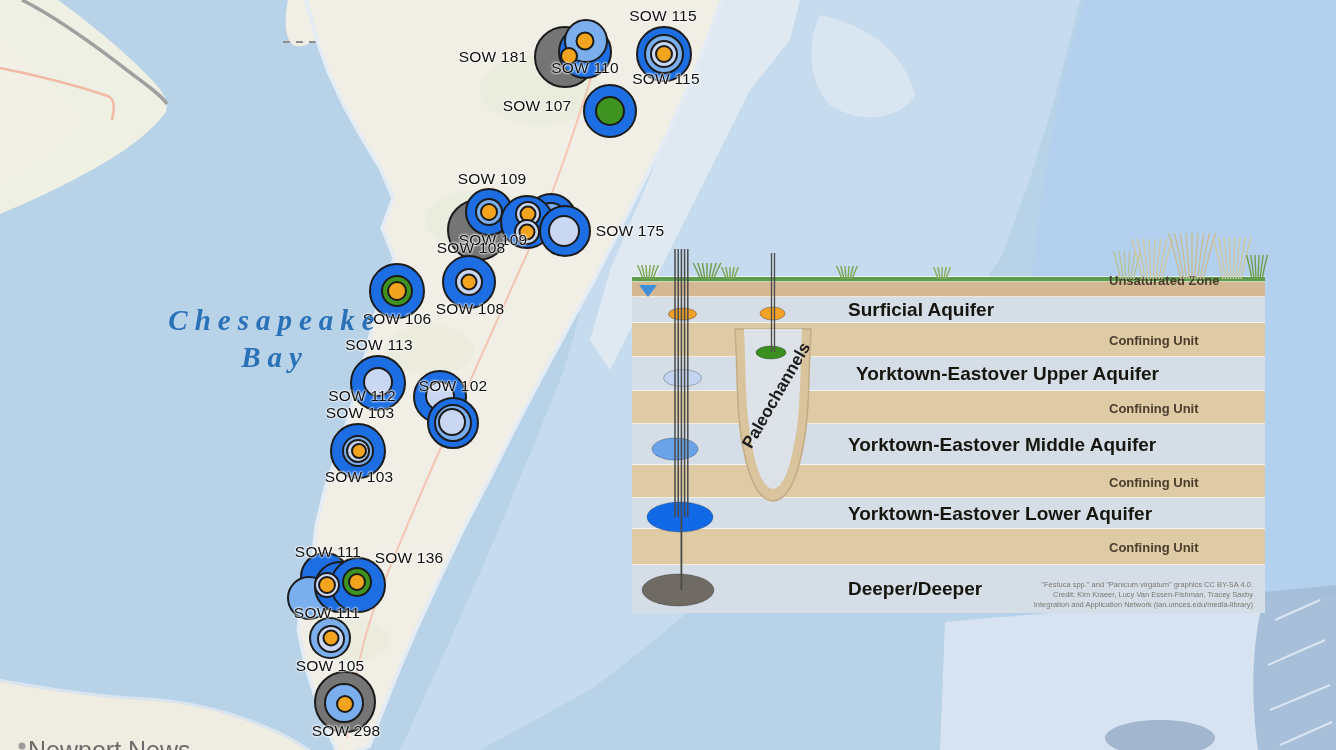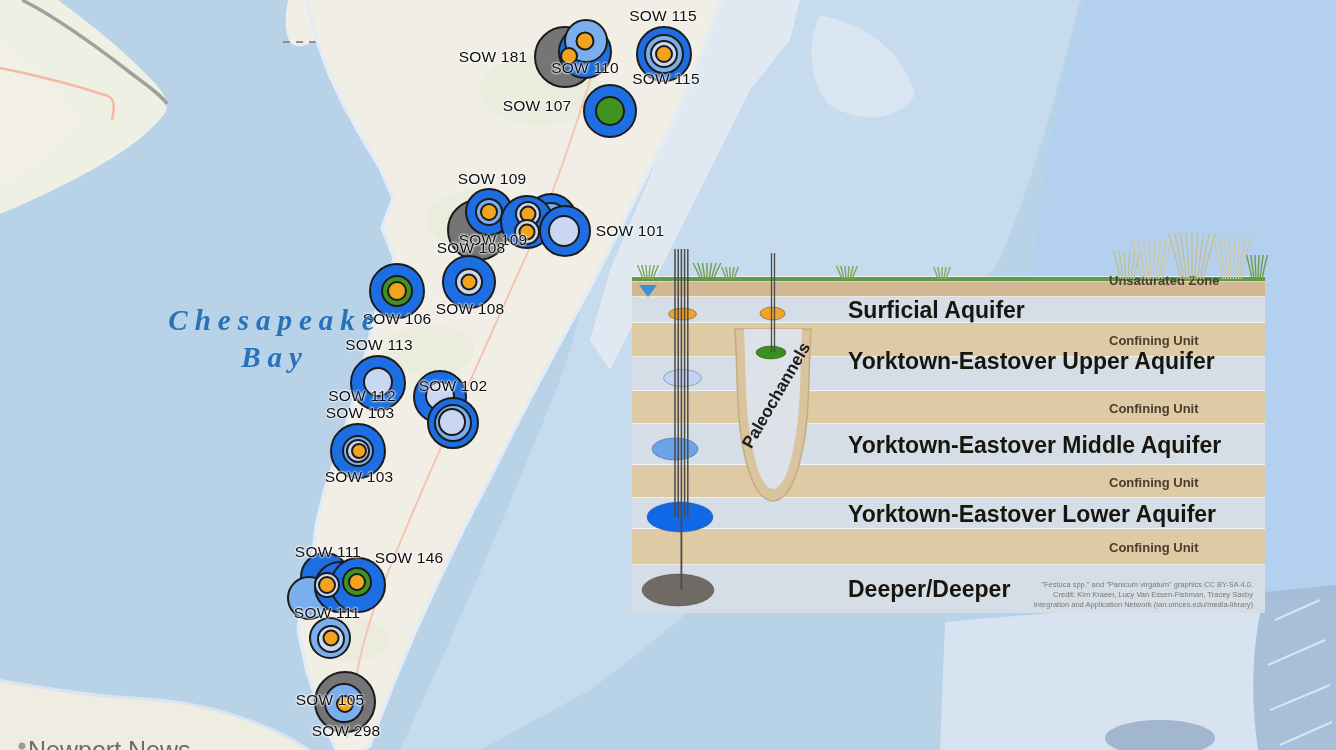--- a/index.html
+++ b/index.html
@@ -9,21 +9,21 @@
   .sow-label{position:absolute;transform:translate(-50%,-50%);white-space:nowrap;
     font-size:15.5px;color:#0d0d0d;letter-spacing:.2px;
     text-shadow:0 0 2px #fff,0 0 2px #fff,0 0 3px #fff;}
   #bay-label{position:absolute;left:155px;top:302px;width:240px;text-align:center;
     font-family:"Liberation Serif",serif;font-style:italic;font-weight:bold;
     color:#2a72b8;font-size:29px;line-height:37px;letter-spacing:7px;}
   #city-label{position:absolute;left:12px;top:736px;font-size:25px;color:#6c6c6c;margin-left:16px;}
   #diagram{position:absolute;left:632px;top:277px;width:633px;height:336px;}
   .band{position:absolute;left:0;width:100%;box-shadow:0 -1px 0 rgba(255,255,255,.65);}
   .band-label{position:absolute;transform:translateY(-50%);white-space:nowrap;}
-  .band-label.big{left:216px;font-size:23px;font-weight:bold;color:#16160f;}
+  .band-label.big{left:216px;font-size:19px;font-weight:bold;color:#16160f;}
   .band-label.small{left:477px;font-size:13px;font-weight:bold;color:#4a3d2c;}
   #diagram-svg{position:absolute;left:0;top:0;overflow:visible;}
   .credits{position:absolute;right:12px;top:303px;width:320px;text-align:right;
     font-size:7.5px;line-height:1.35;color:#7c7870;}
 </style>
 </head>
 <body>
 
 <div id="stage">
 
@@ -143,55 +143,55 @@
       </g>
     </svg>
 
   <div id="well-labels">
       <div class="sow-label" style="left: 663px; top: 16px;">SOW 115</div>
       <div class="sow-label" style="left: 493px; top: 57px;">SOW 181</div>
       <div class="sow-label" style="left: 585px; top: 68px;">SOW 110</div>
       <div class="sow-label" style="left: 666px; top: 79px;">SOW 115</div>
       <div class="sow-label" style="left: 537px; top: 106px;">SOW 107</div>
       <div class="sow-label" style="left: 492px; top: 179px;">SOW 109</div>
-      <div class="sow-label" style="left: 630px; top: 231px;">SOW 101</div>
+      <div class="sow-label" style="left: 630px; top: 231px;">SOW 175</div>
       <div class="sow-label" style="left: 493px; top: 240px;">SOW 109</div>
       <div class="sow-label" style="left: 471px; top: 248px;">SOW 108</div>
       <div class="sow-label" style="left: 470px; top: 309px;">SOW 108</div>
       <div class="sow-label" style="left: 397px; top: 319px;">SOW 106</div>
       <div class="sow-label" style="left: 379px; top: 345px;">SOW 113</div>
       <div class="sow-label" style="left: 453px; top: 386px;">SOW 102</div>
       <div class="sow-label" style="left: 362px; top: 396px;">SOW 112</div>
       <div class="sow-label" style="left: 360px; top: 413px;">SOW 103</div>
       <div class="sow-label" style="left: 359px; top: 477px;">SOW 103</div>
       <div class="sow-label" style="left: 328px; top: 552px;">SOW 111</div>
-      <div class="sow-label" style="left: 409px; top: 558px;">SOW 146</div>
+      <div class="sow-label" style="left: 409px; top: 558px;">SOW 136</div>
       <div class="sow-label" style="left: 327px; top: 613px;">SOW 111</div>
-      <div class="sow-label" style="left: 330px; top: 700px;">SOW 105</div>
+      <div class="sow-label" style="left: 330px; top: 666px;">SOW 105</div>
       <div class="sow-label" style="left: 346px; top: 731px;">SOW 298</div>
     </div>
 
   <div id="bay-label">
     <div>Chesapeake</div>
     <div>Bay</div>
   </div>
 
   <div id="city-label">Newport News</div>
 
   <div id="diagram">
     <div id="diagram-layers">
         <div class="band" style="top: 0px; height: 5px; background: rgb(94, 155, 75);"></div>
         <div class="band" style="top: 5px; height: 15px; background: rgb(211, 184, 147);"></div>
         <div class="band-label small" style="top: 3px;">Unsaturated Zone</div>
         <div class="band" style="top: 20px; height: 26px; background: rgb(213, 222, 230);"></div>
         <div class="band-label big" style="top: 33px;">Surficial Aquifer</div>
         <div class="band" style="top: 46px; height: 34px; background: rgb(222, 202, 164);"></div>
         <div class="band-label small" style="top: 63px;">Confining Unit</div>
         <div class="band" style="top: 80px; height: 34px; background: rgb(213, 222, 230);"></div>
-        <div class="band-label big" style="top: 84px;">Yorktown-Eastover Upper Aquifer</div>
+        <div class="band-label big" style="top: 97px; margin-left: 8px;">Yorktown-Eastover Upper Aquifer</div>
         <div class="band" style="top: 114px; height: 33px; background: rgb(222, 202, 164);"></div>
         <div class="band-label small" style="top: 130.5px;">Confining Unit</div>
         <div class="band" style="top: 147px; height: 41px; background: rgb(213, 222, 230);"></div>
         <div class="band-label big" style="top: 167.5px;">Yorktown-Eastover Middle Aquifer</div>
         <div class="band" style="top: 188px; height: 33px; background: rgb(222, 202, 164);"></div>
         <div class="band-label small" style="top: 204.5px;">Confining Unit</div>
         <div class="band" style="top: 221px; height: 31px; background: rgb(213, 222, 230);"></div>
         <div class="band-label big" style="top: 236.5px;">Yorktown-Eastover Lower Aquifer</div>
         <div class="band" style="top: 252px; height: 36px; background: rgb(222, 202, 164);"></div>
         <div class="band-label small" style="top: 270px;">Confining Unit</div>

